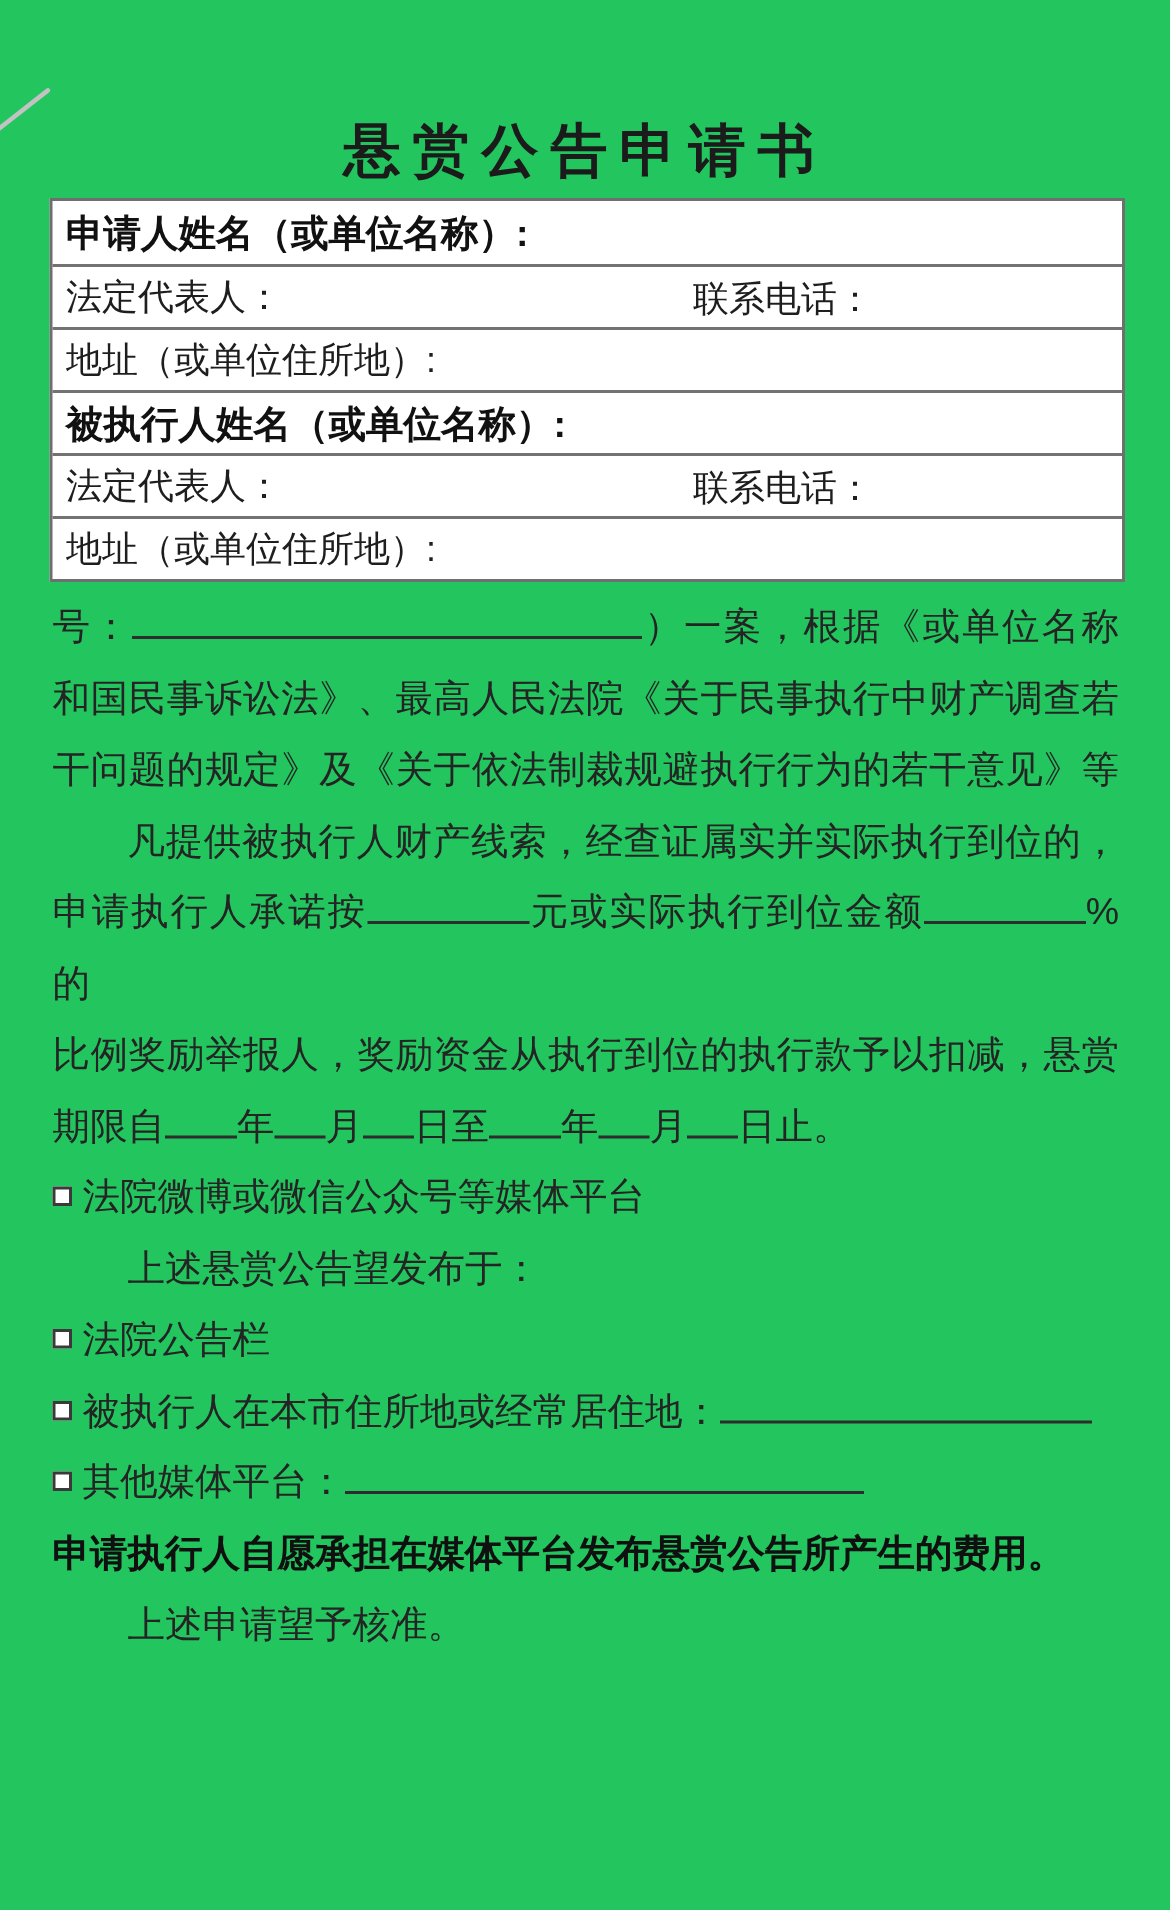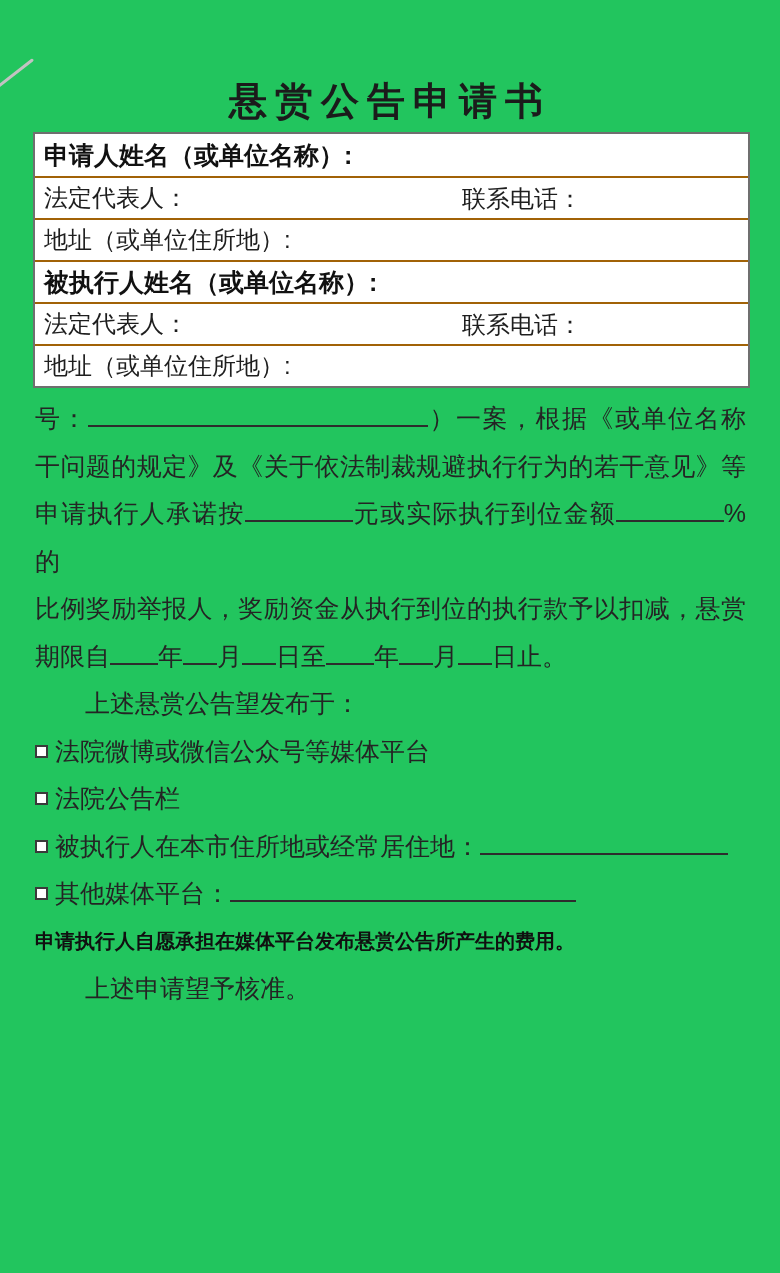--- a/index.html
+++ b/index.html
@@ -45,21 +45,21 @@
   }
   .trow {
     position: relative;
     height: 42px;
     display: flex;
     align-items: center;
     padding-left: 9px;
     box-sizing: border-box;
     font-size: 24px;
     color: #1e1e1e;
-    border-top: 2px solid #a16207;
+    border-top: 2px solid #737373;
   }
   .trow:first-child { border-top: none; }
   .trow.bold {
     font-weight: bold;
     font-size: 25px;
     color: #111111;
   }
   .trow .phone {
     position: absolute;
     left: 387px;
@@ -100,21 +100,21 @@
     width: 13px;
     height: 13px;
     border: 2px solid #3a3a3a;
     box-sizing: border-box;
     margin-right: 7px;
     vertical-align: 2px;
     background: #ffffff;
   }
   .fee-line {
     font-weight: bold;
-    font-size: 20px;
+    font-size: 25px;
     color: #101010;
   }
 </style>
 </head>
 <body>
 
 <div class="page">
 
   <div class="corner-mark"></div>
 
@@ -144,38 +144,40 @@
   </div>
 
   <div class="body">
 
 
 
     <div class="line fill">
       <span>号：</span><span class="blank w340"></span><span>）一案，根据《或单位名称</span>
     </div>
 
+    <div class="line fill">和国民事诉讼法》、最高人民法院《关于民事执行中财产调查若</div>
     <div class="line fill">干问题的规定》及《关于依法制裁规避执行行为的若干意见》等</div>
 
+    <div class="line indent fill">凡提供被执行人财产线索，经查证属实并实际执行到位的，</div>
 
     <div class="line fill">
       <span>申请执行人承诺按</span><span class="blank w108"></span><span>元或实际执行到位金额</span><span class="blank w108"></span><span>%的</span>
     </div>
 
     <div class="line fill">比例奖励举报人，奖励资金从执行到位的执行款予以扣减，悬赏</div>
 
     <div class="line">
       <span>期限自</span><span class="blank w48"></span><span>年</span><span class="blank w34"></span><span>月</span><span class="blank w34"></span><span>日至</span><span class="blank w48"></span><span>年</span><span class="blank w34"></span><span>月</span><span class="blank w34"></span><span>日止。</span>
     </div>
 
-    <div class="line indent">上述悬赏公告望发布于：</div>
-
     <div class="line">
       <span class="cb"></span><span>法院微博或微信公众号等媒体平台</span>
     </div>
+
+    <div class="line indent">上述悬赏公告望发布于：</div>
     <div class="line">
       <span class="cb"></span><span>法院公告栏</span>
     </div>
     <div class="line">
       <span class="cb"></span><span>被执行人在本市住所地或经常居住地：</span><span class="blank w248"></span>
     </div>
     <div class="line">
       <span class="cb"></span><span>其他媒体平台：</span><span class="blank w346"></span>
     </div>
 

